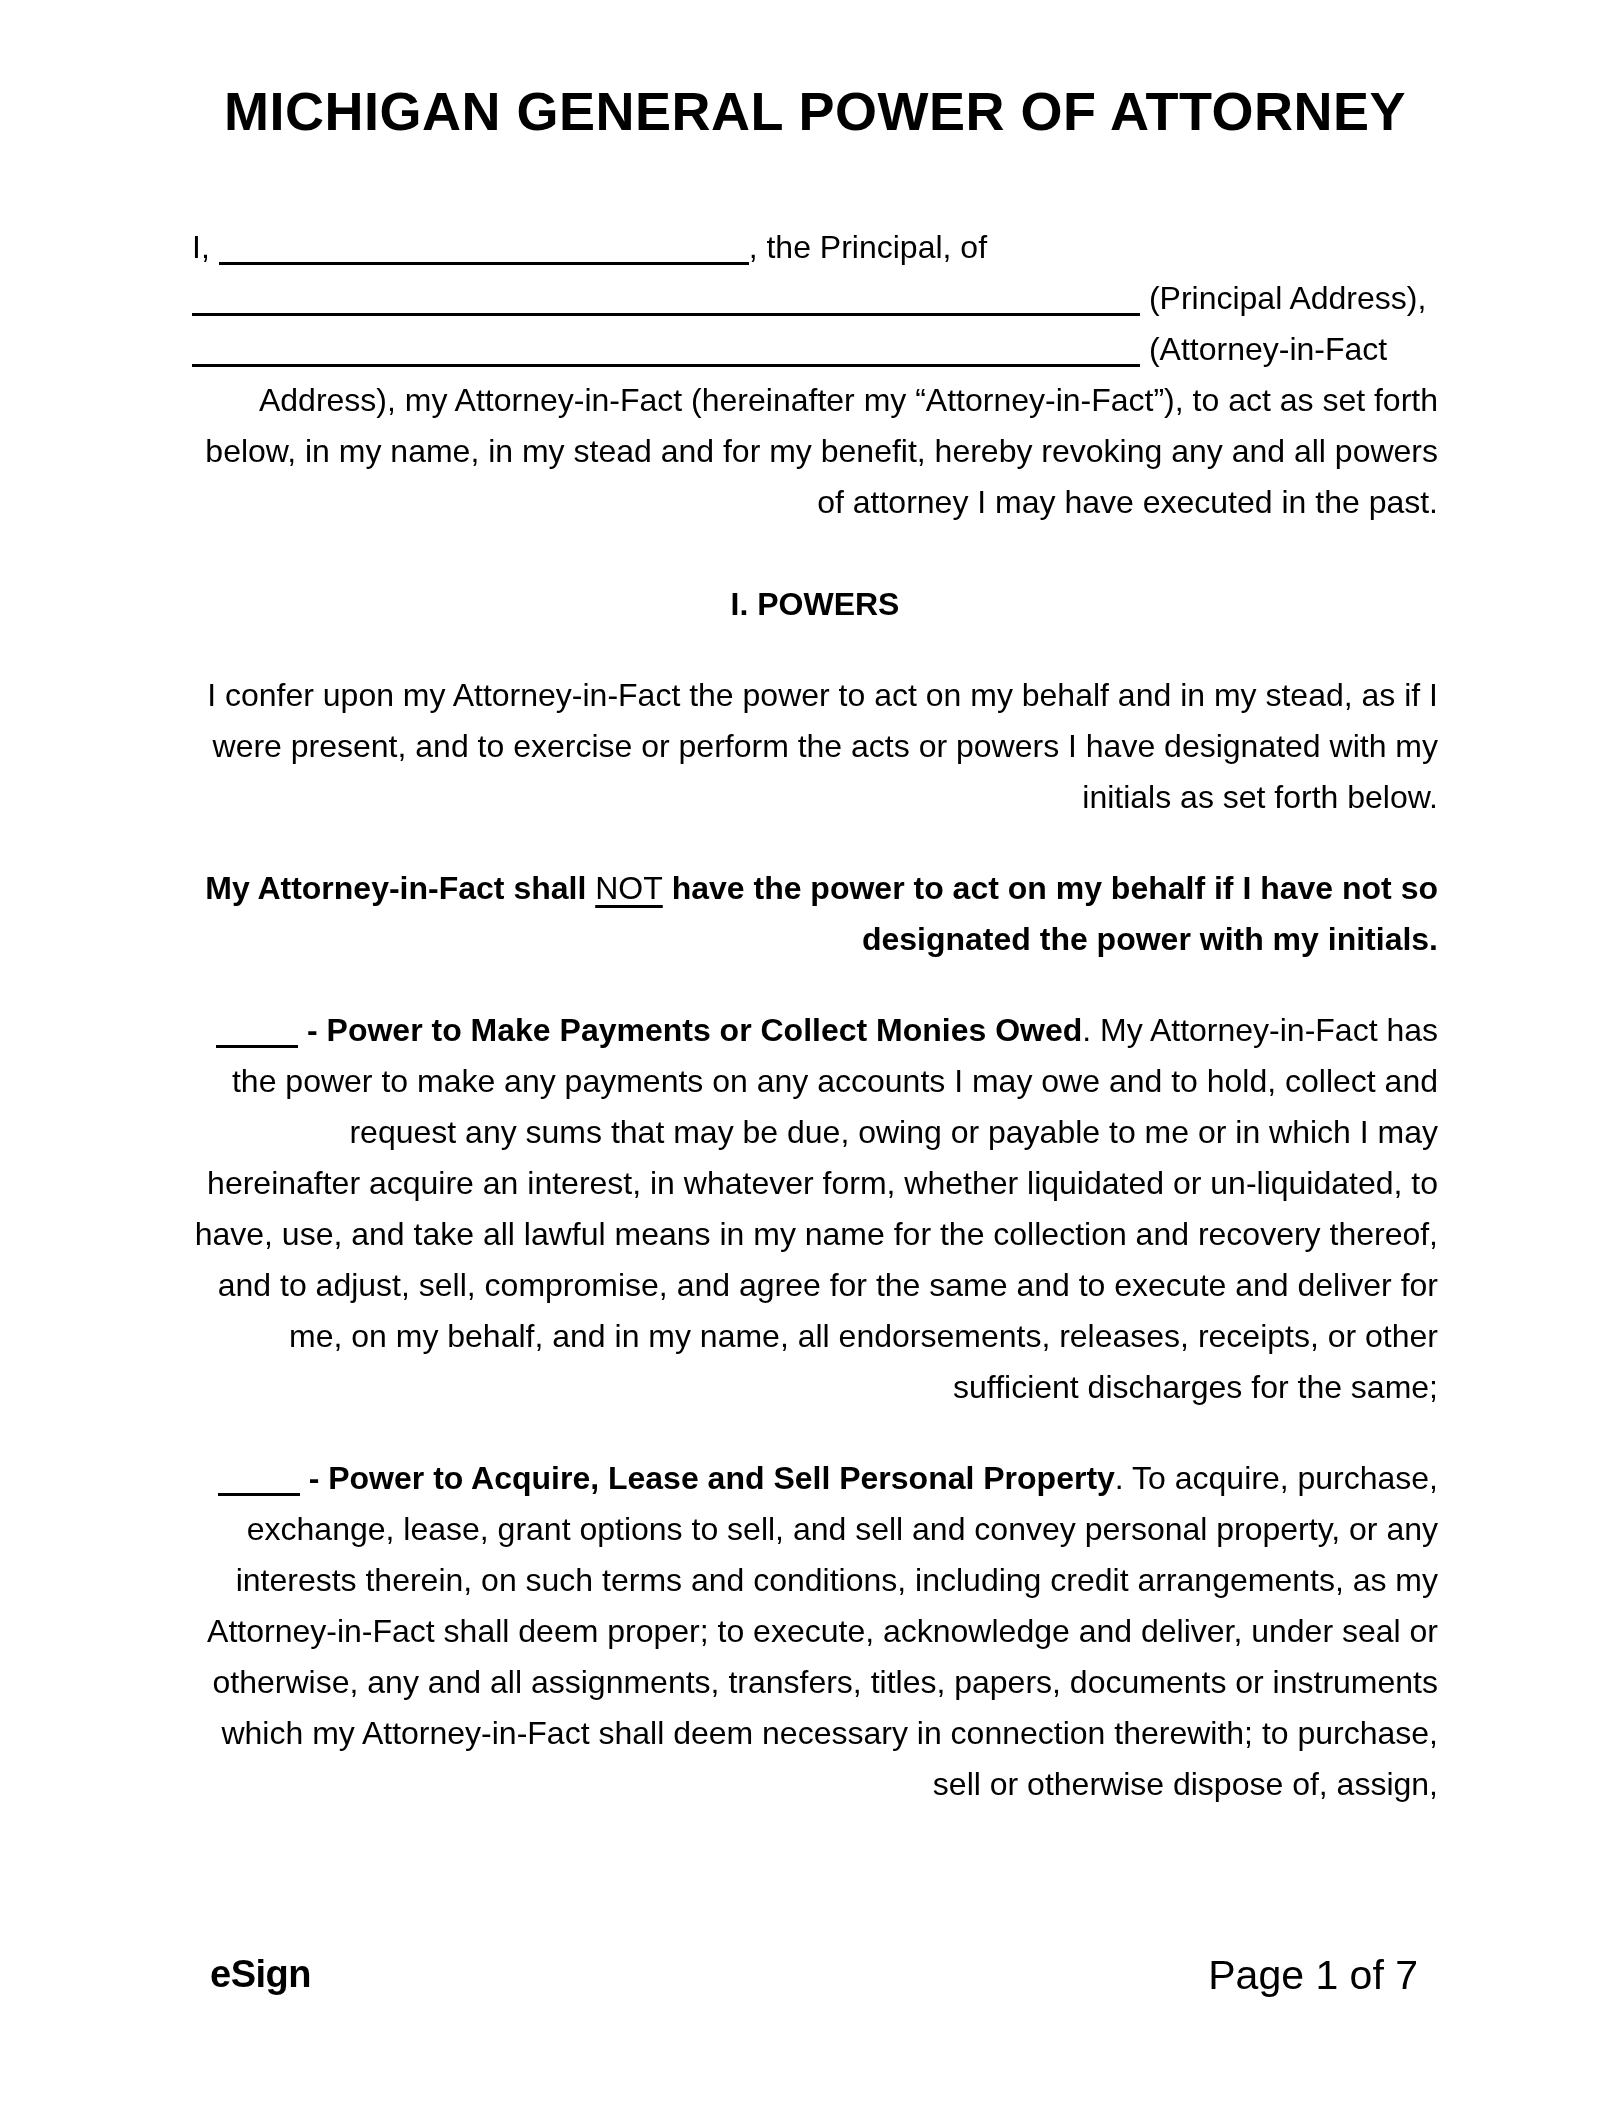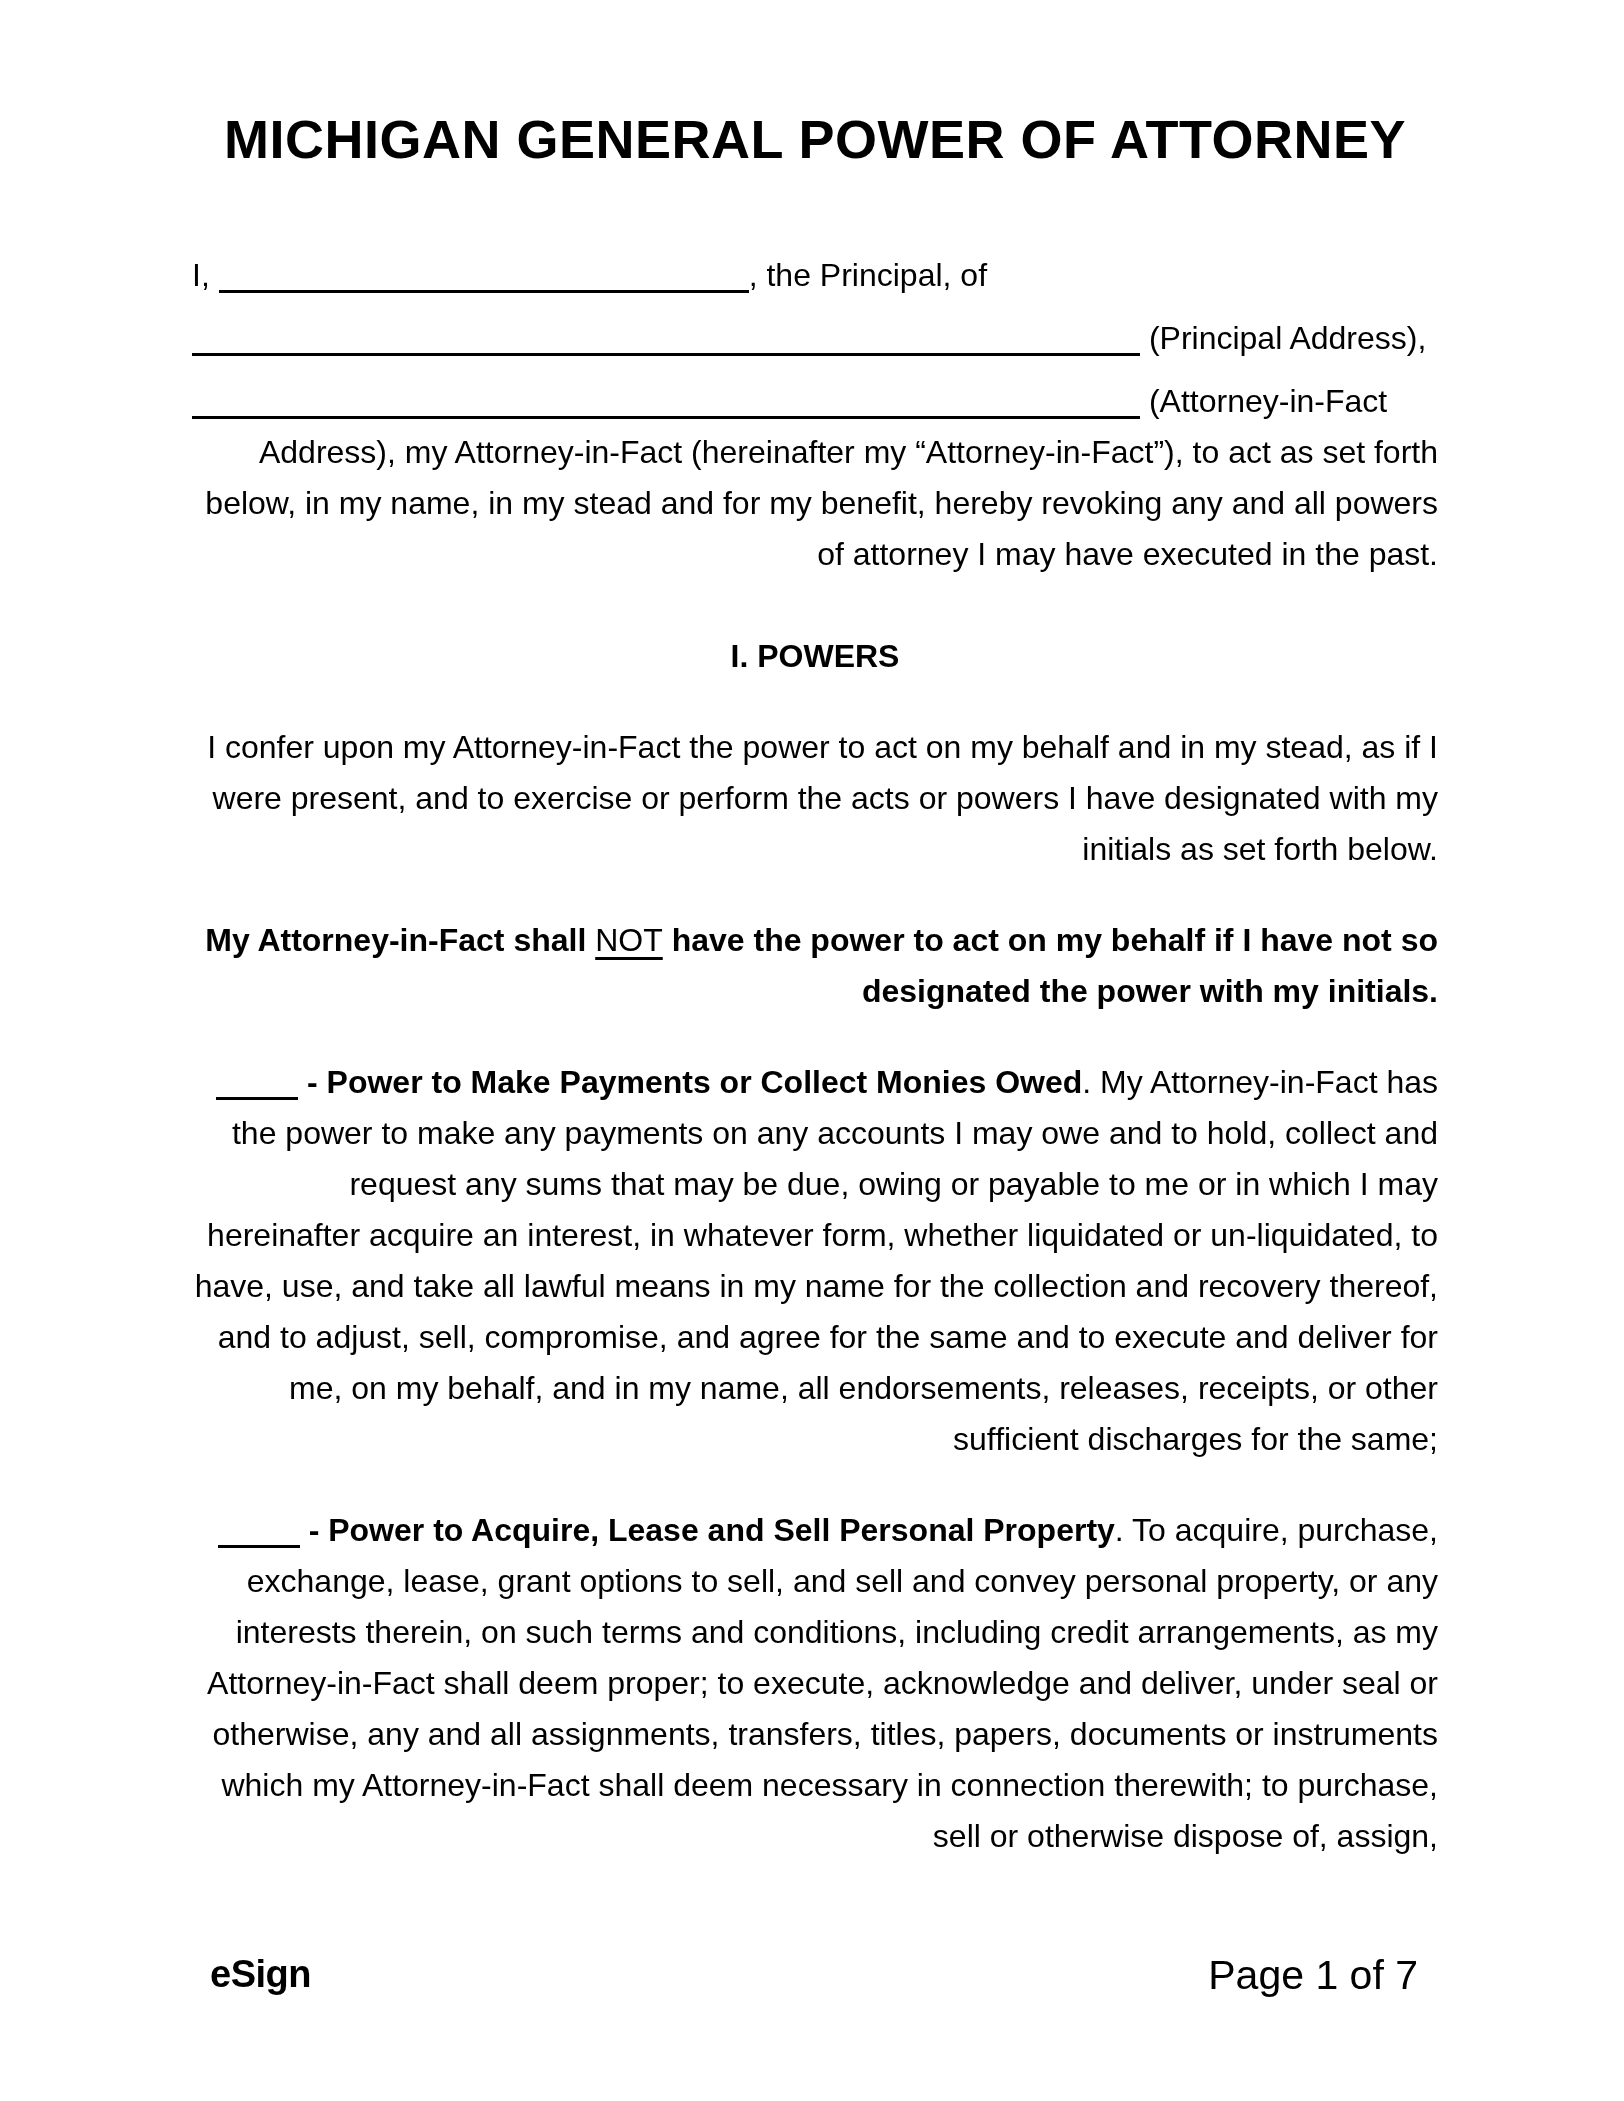--- a/index.html
+++ b/index.html
@@ -17,29 +17,29 @@
     line-height: 51px;
     overflow: hidden;
   }
   .content {
     position: absolute;
     left: 192px;
     top: 0;
     width: 1246px;
   }
   h1.doc-title {
-    margin-top: 108px;
+    margin-top: 80px;
     font-size: 54px;
     line-height: 62px;
     font-weight: 700;
     text-align: center;
     letter-spacing: 0.5px;
   }
   .intro { margin-top: 80px; }
-  .line { white-space: nowrap; margin-top: 12px; }
+  .line { white-space: nowrap; }
   .para { text-align: right; }
   .gap { margin-top: 40px; }
   .blank {
     display: inline-block;
     height: 30px;
     border-bottom: 3px solid #000000;
     vertical-align: -7px;
   }
   .b1 { width: 530px; }
   .b2 { width: 948px; }

